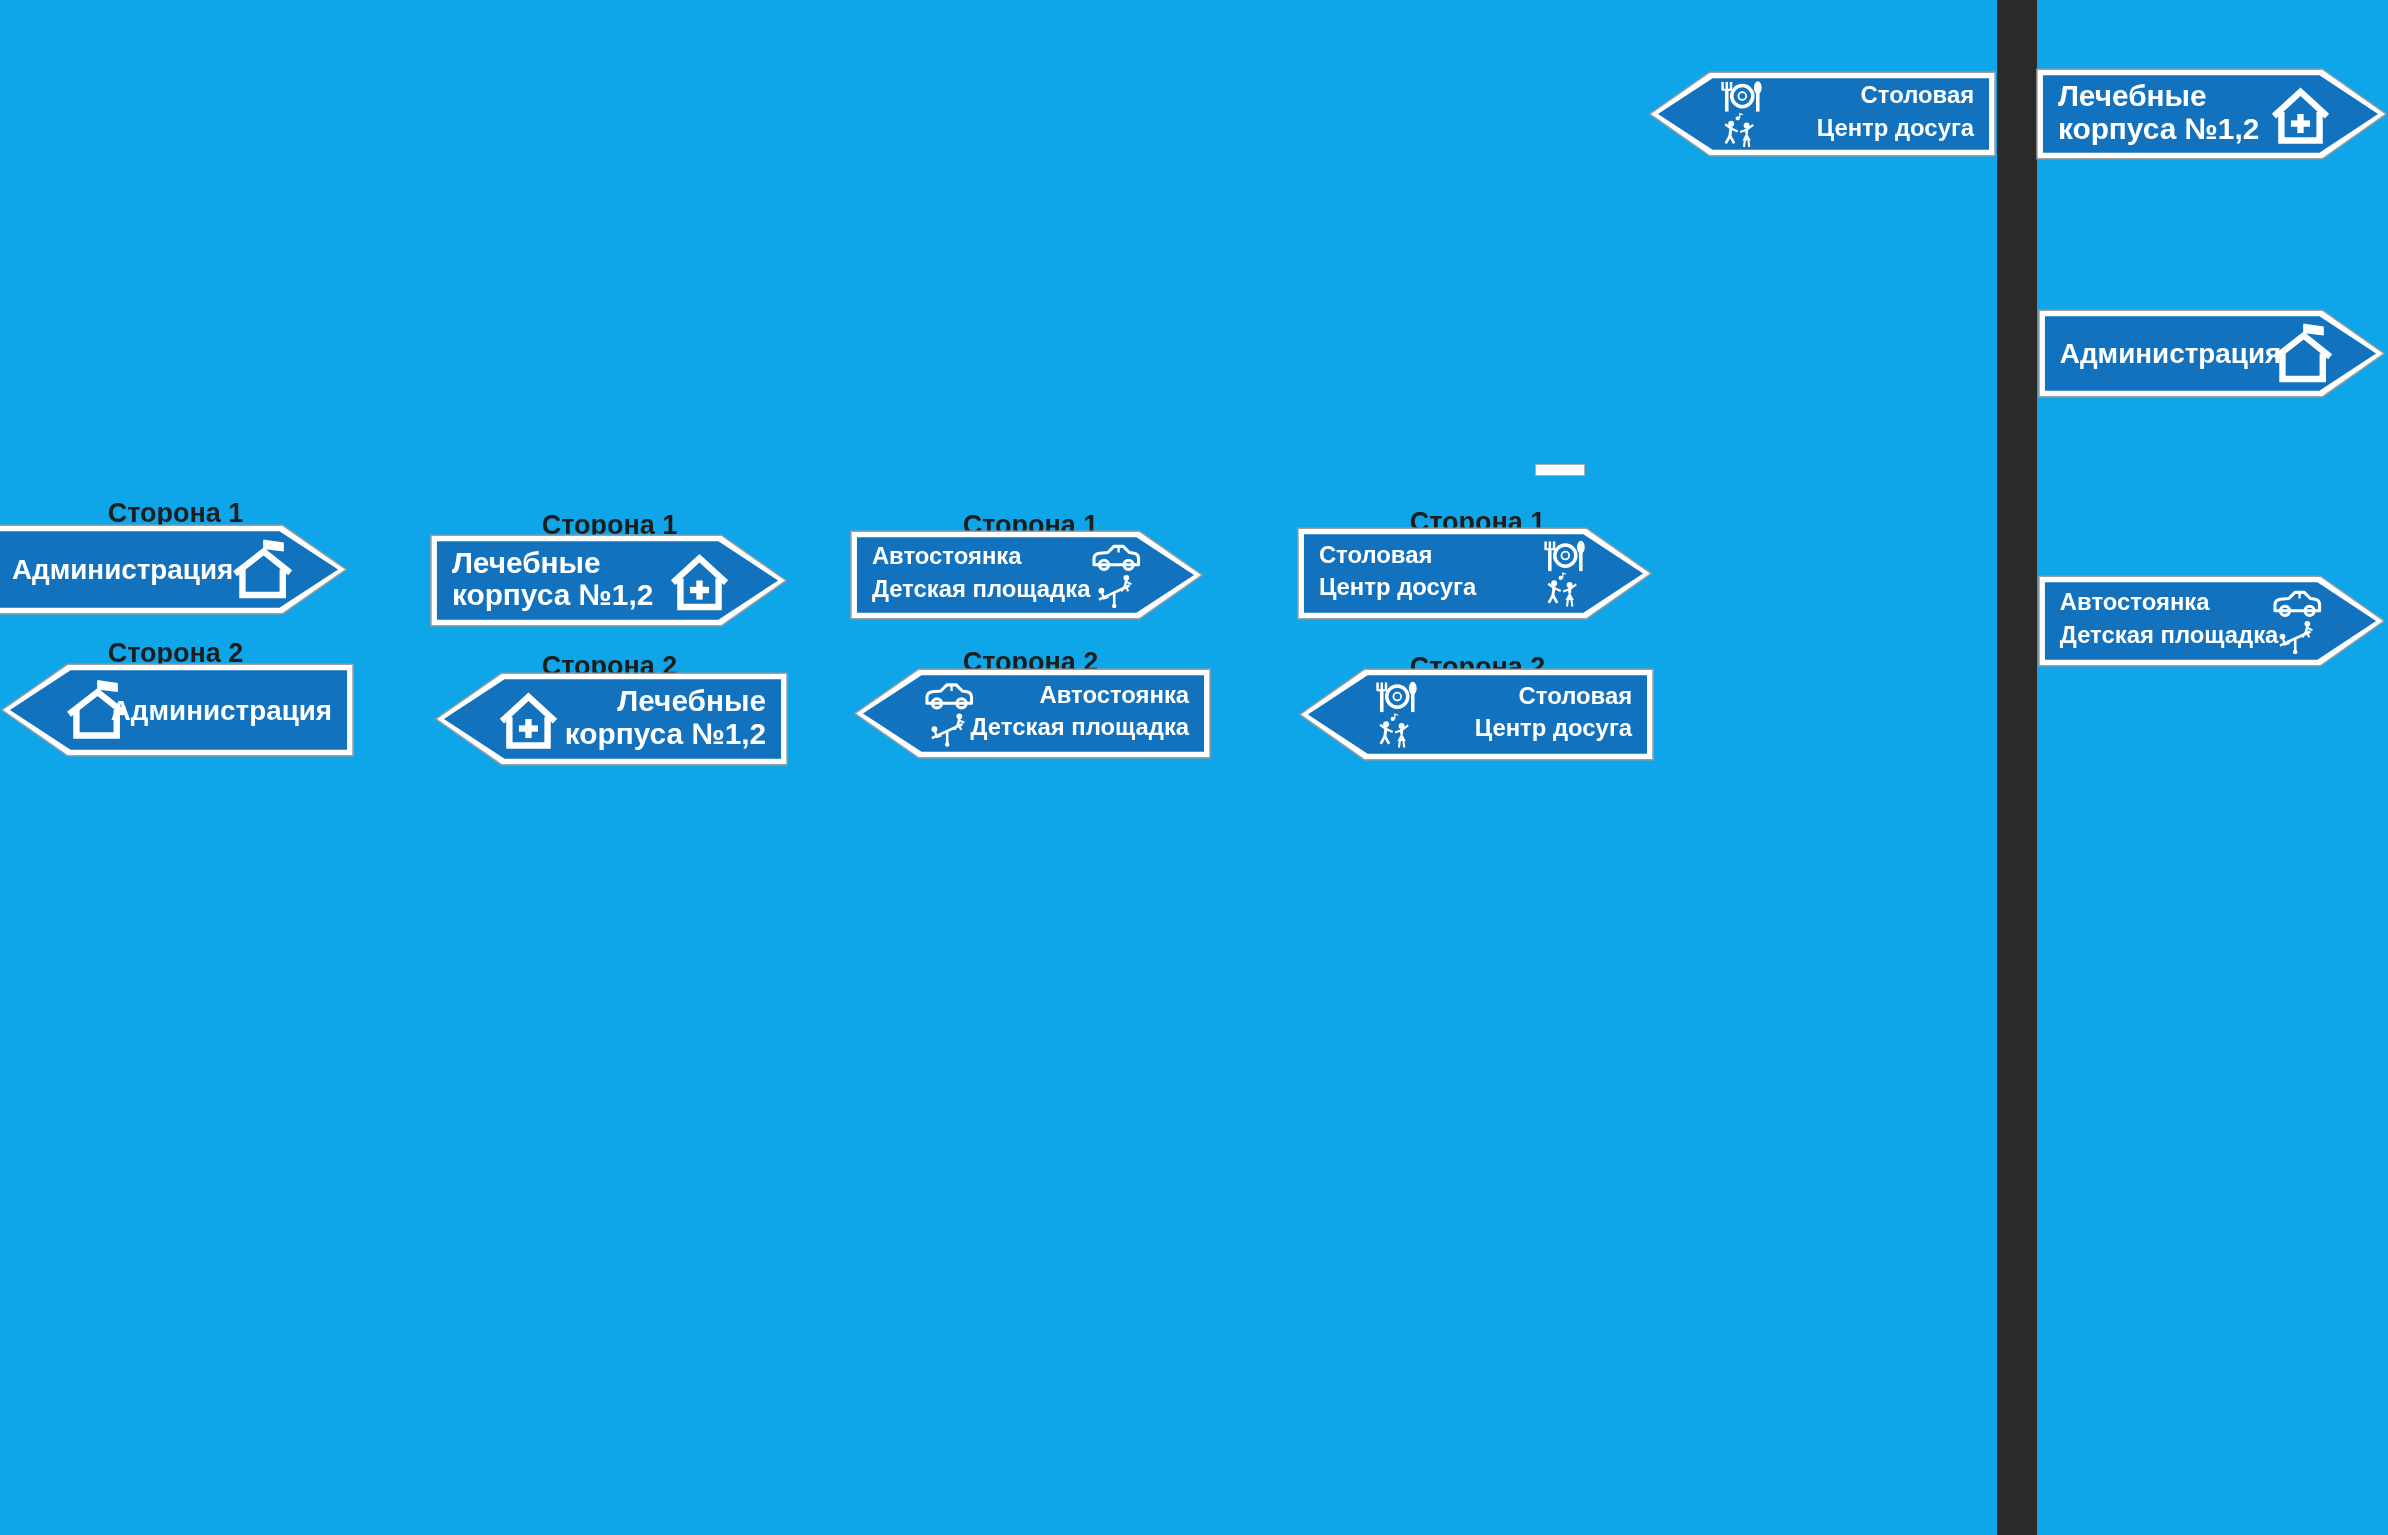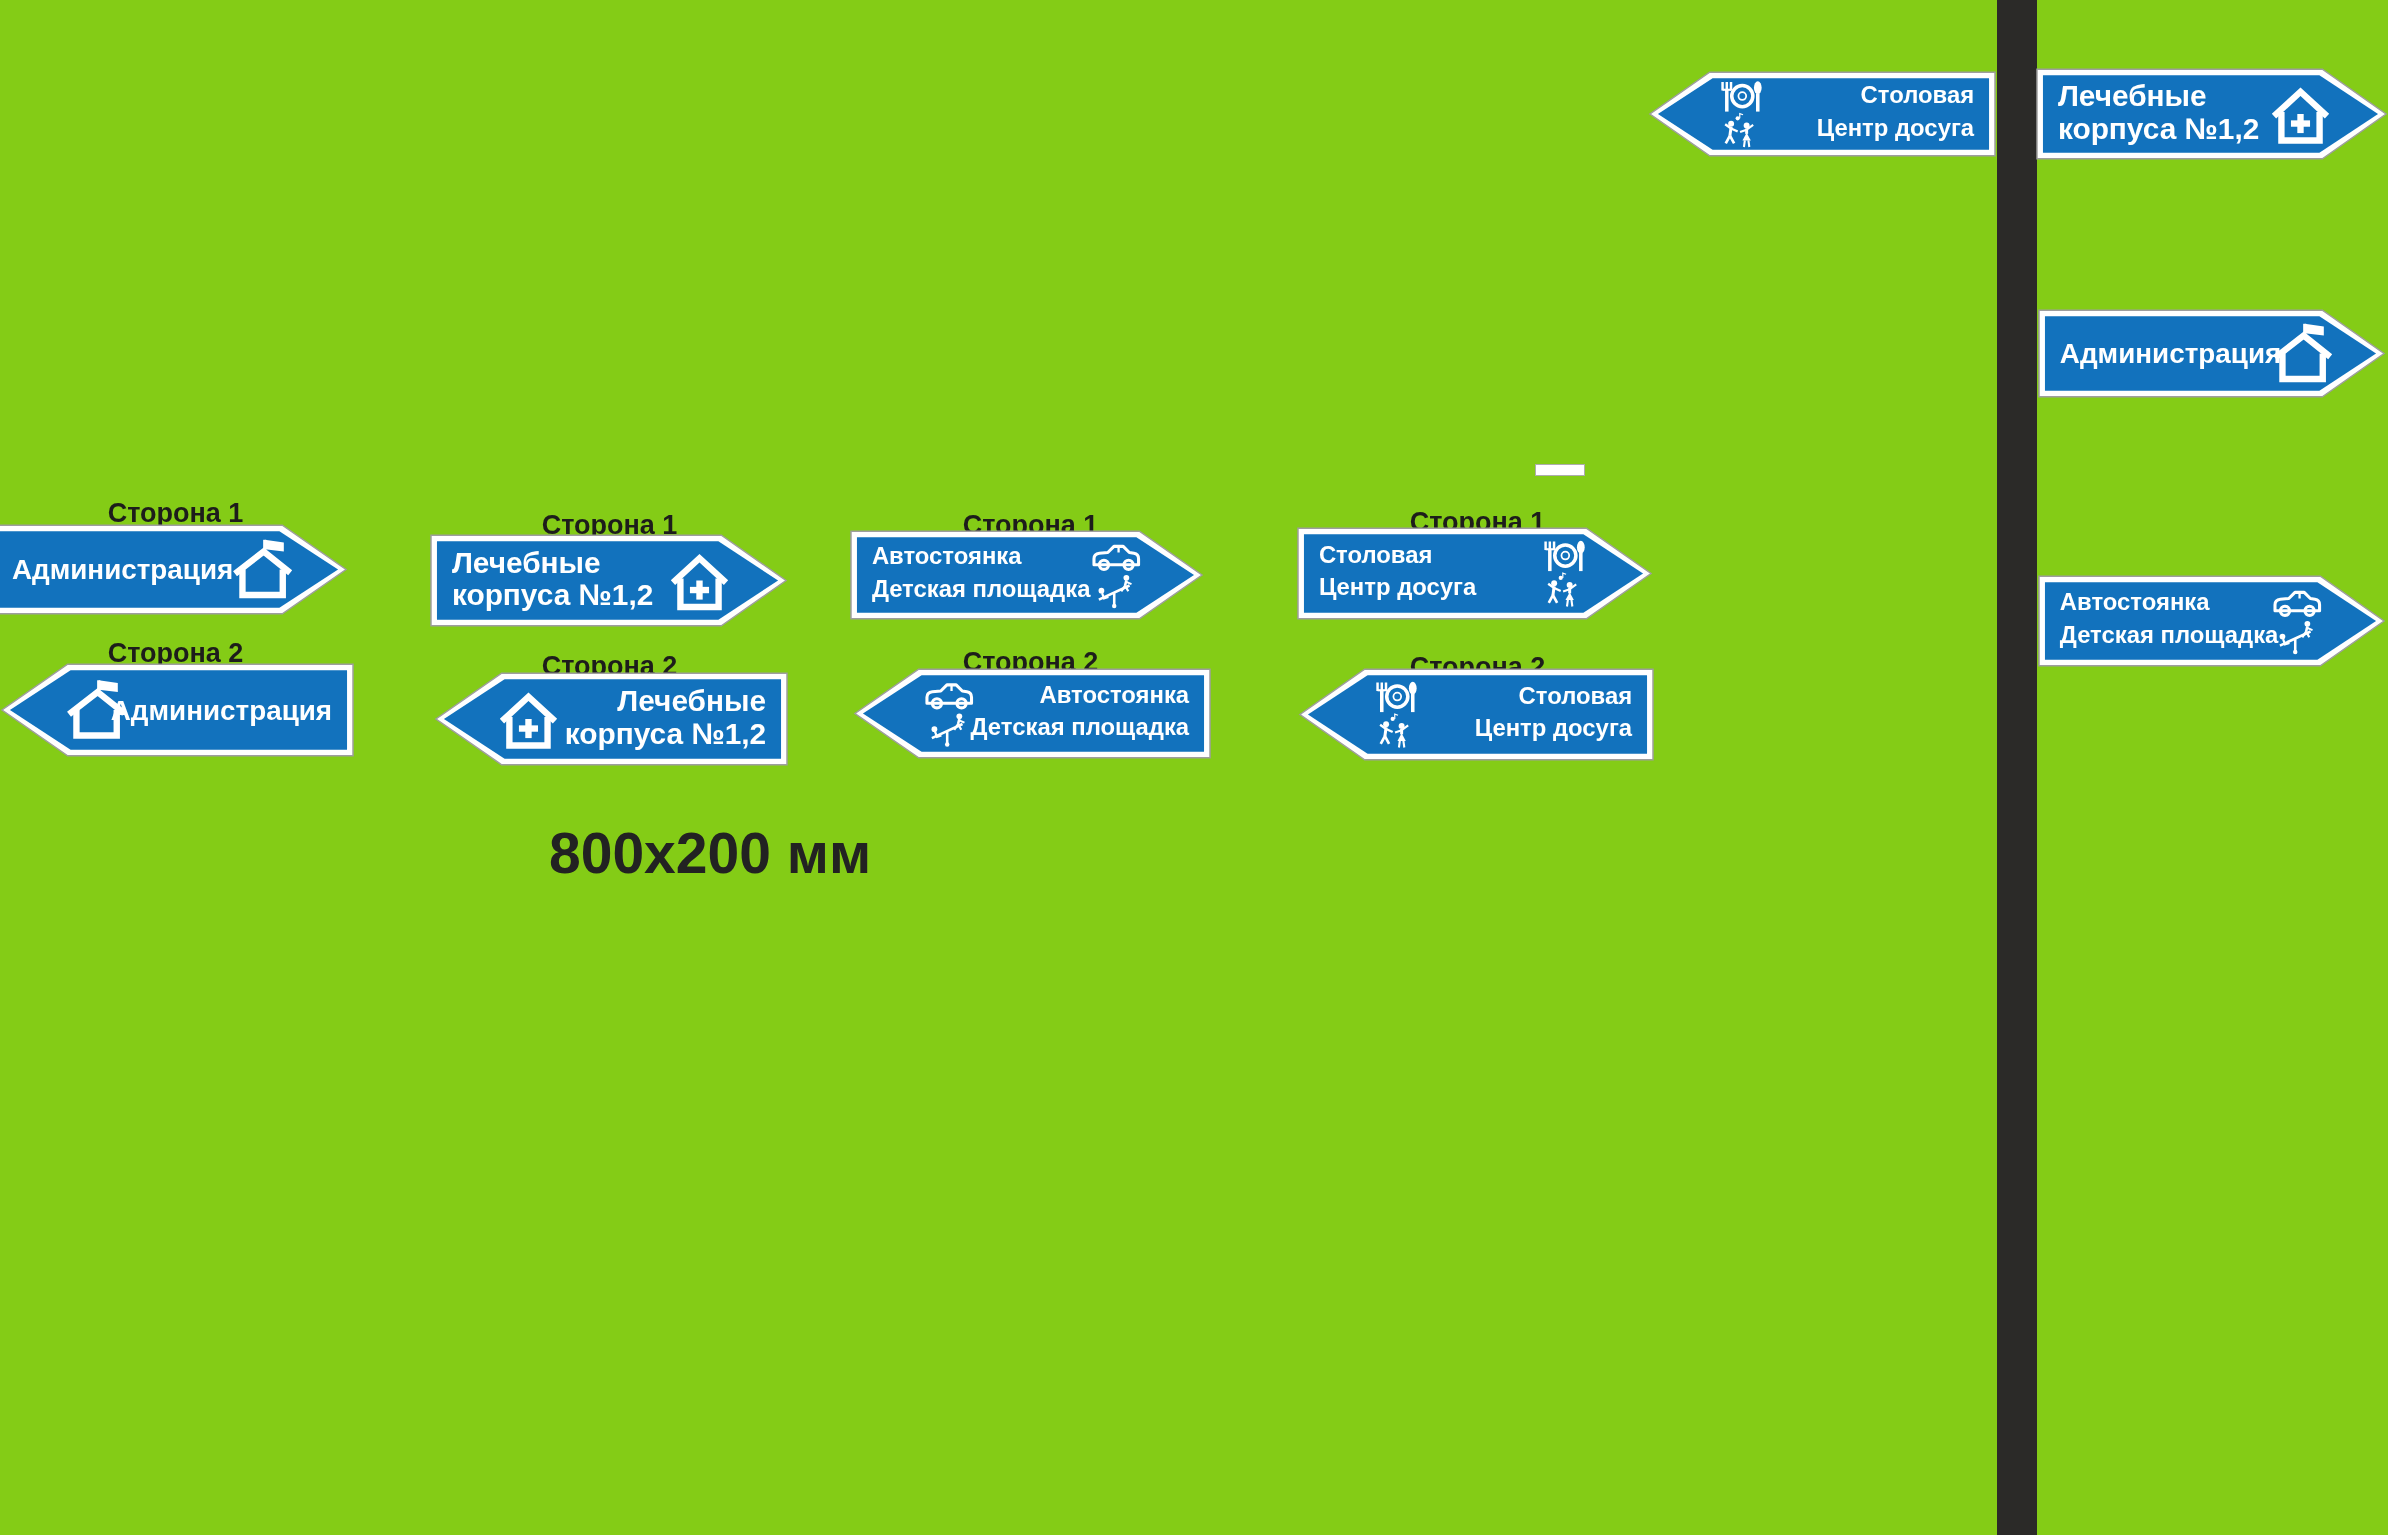--- a/index.html
+++ b/index.html
@@ -1,20 +1,20 @@
 <!DOCTYPE html>
 <html style="--pole: #2B2A28; --label: #1D1D1B; --dim: #222222; --border: #ADADAD;"><head>
 <meta charset="utf-8">
 <style>
   html,body{margin:0;padding:0;background:#ffffff;}
   .canvas{
     position:relative;
     width:2388px;height:1535px;
     overflow:hidden;
-    background:#84cc16;
+    background:#0ea5e9;
     font-family:"Liberation Sans", sans-serif;
   }
   .pole{
     position:absolute;
     top:0;left:1997px;width:40px;height:1535px;
     background:var(--pole,#2B2A28);
     z-index:1;
   }
   .sign-slot{position:absolute;z-index:2;}
   .sign-slot svg{display:block;}
@@ -300,18 +300,17 @@
           <path d="M14,38 L7,51 M14,38 L21,51" stroke="#fff" stroke-width="4.5" fill="none"></path>
           <circle cx="42" cy="21" r="5" fill="#fff"></circle>
           <path d="M42,26 L42,35" stroke="#fff" stroke-width="5" fill="none"></path>
           <path d="M42,28 L53,20 M42,28 L31,32" stroke="#fff" stroke-width="3.5" fill="none"></path>
           <polygon points="35,46 49,46 42,33" fill="#fff"></polygon>
           <path d="M39,46 L37.5,57 M45,46 L46.5,57" stroke="#fff" stroke-width="3.5" fill="none"></path>
         </g>
       </svg>
     </div>
 
-  <div class="dimension">800x200 мм</div>
 
   <div class="stray-rect"></div>
 
 </div>
 
 
 </body></html>

